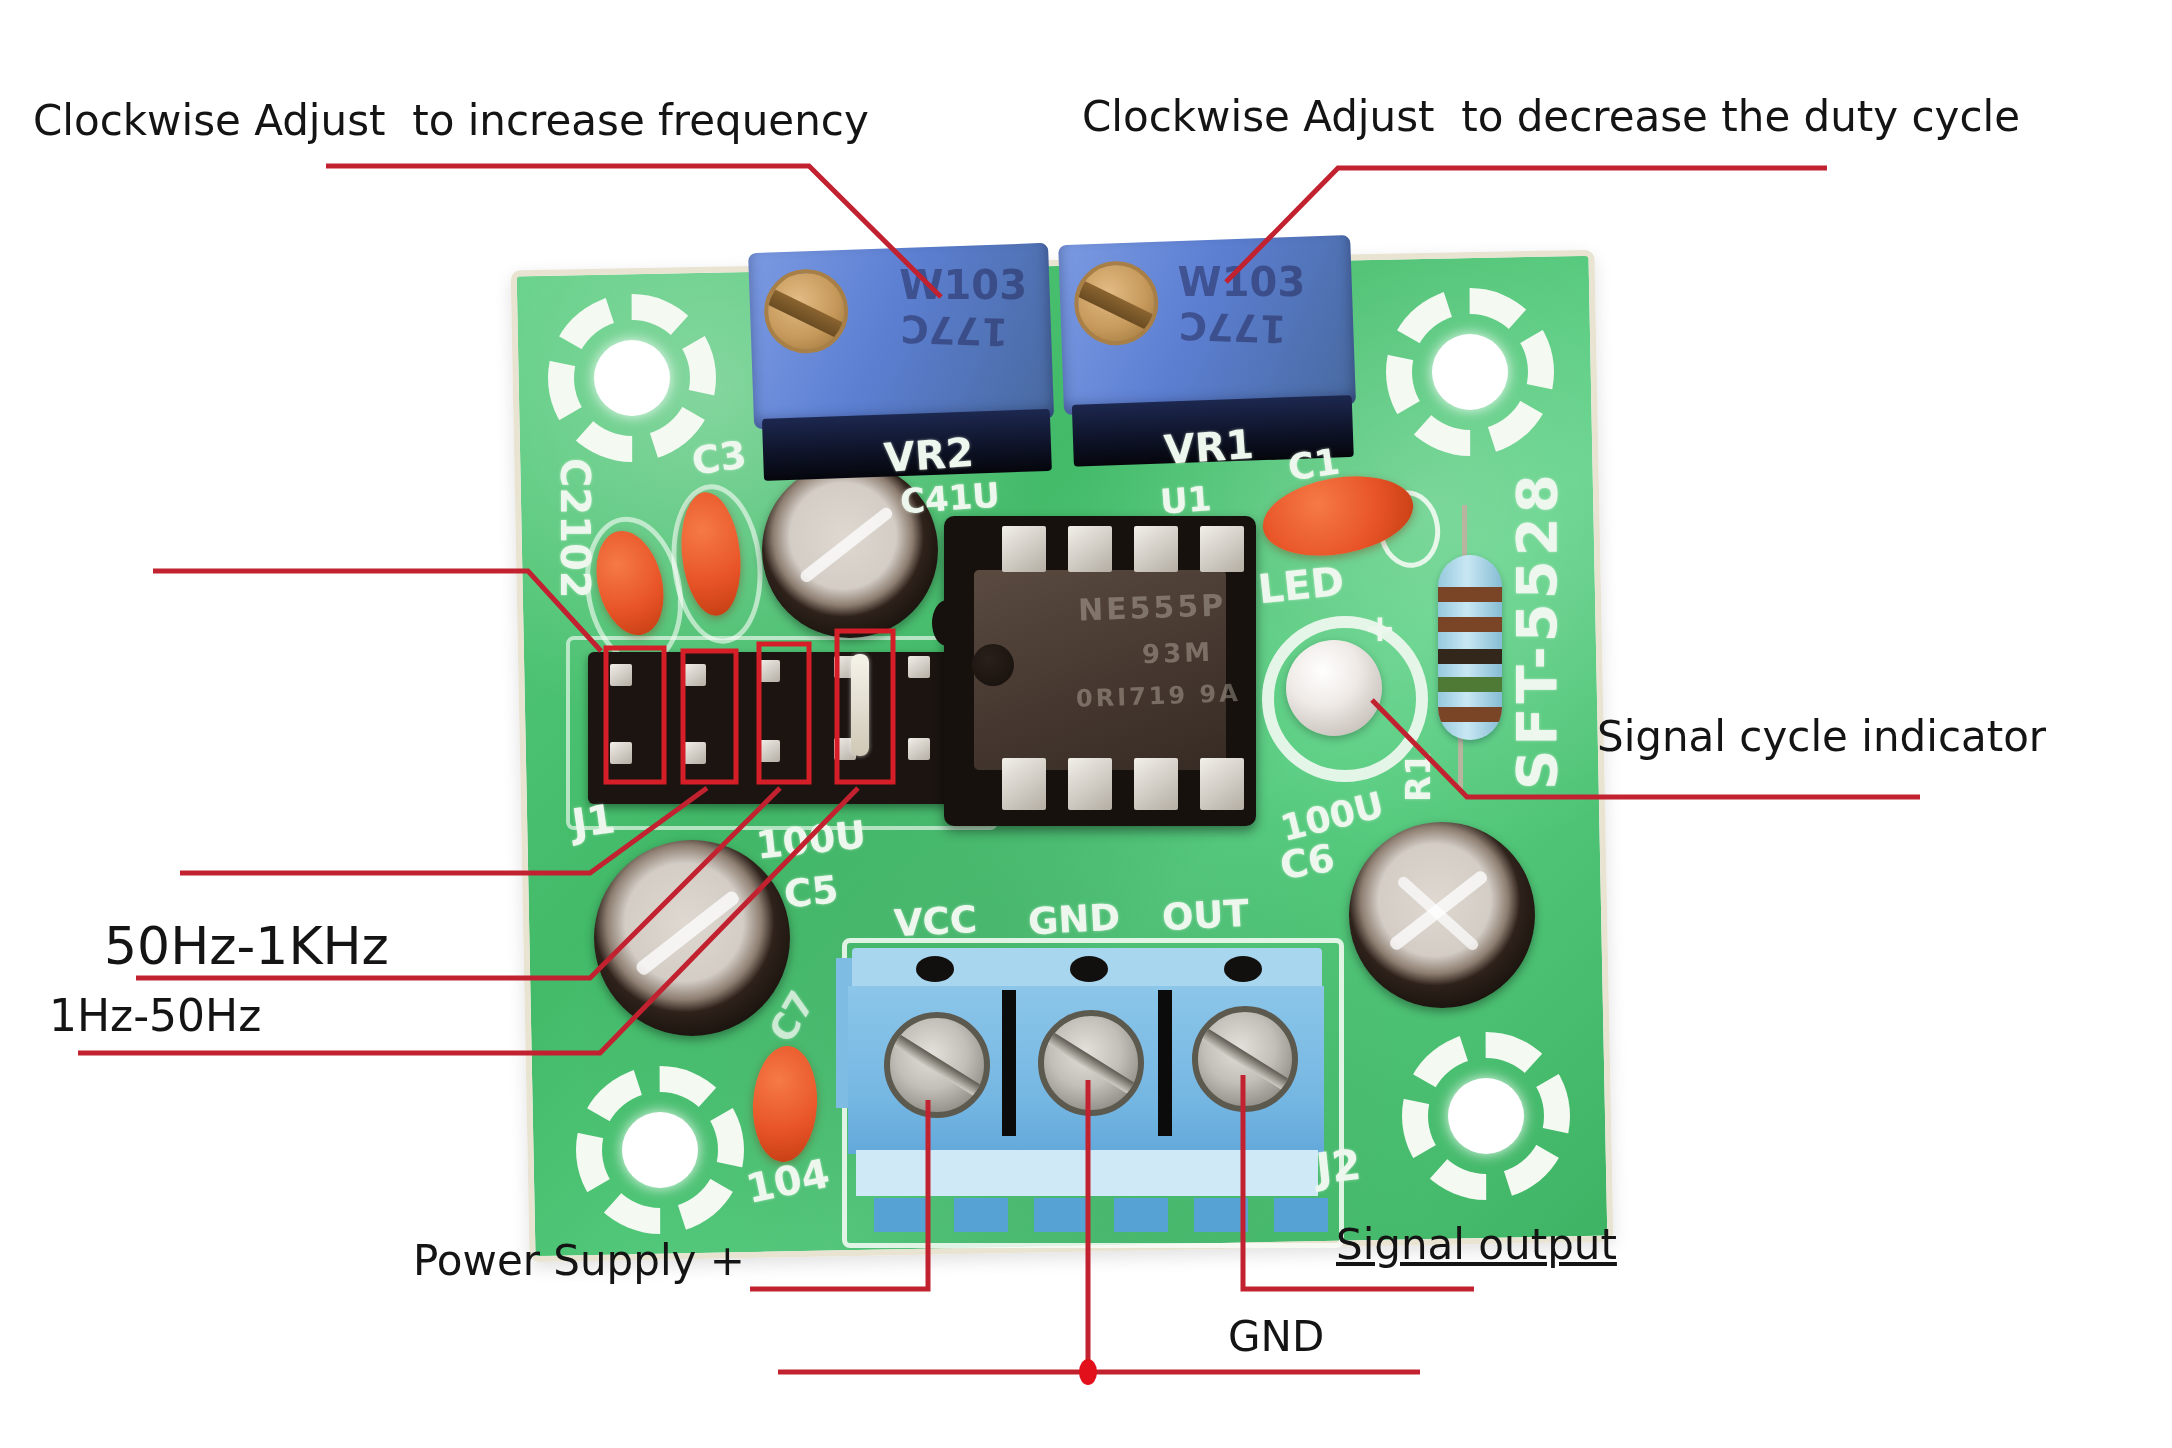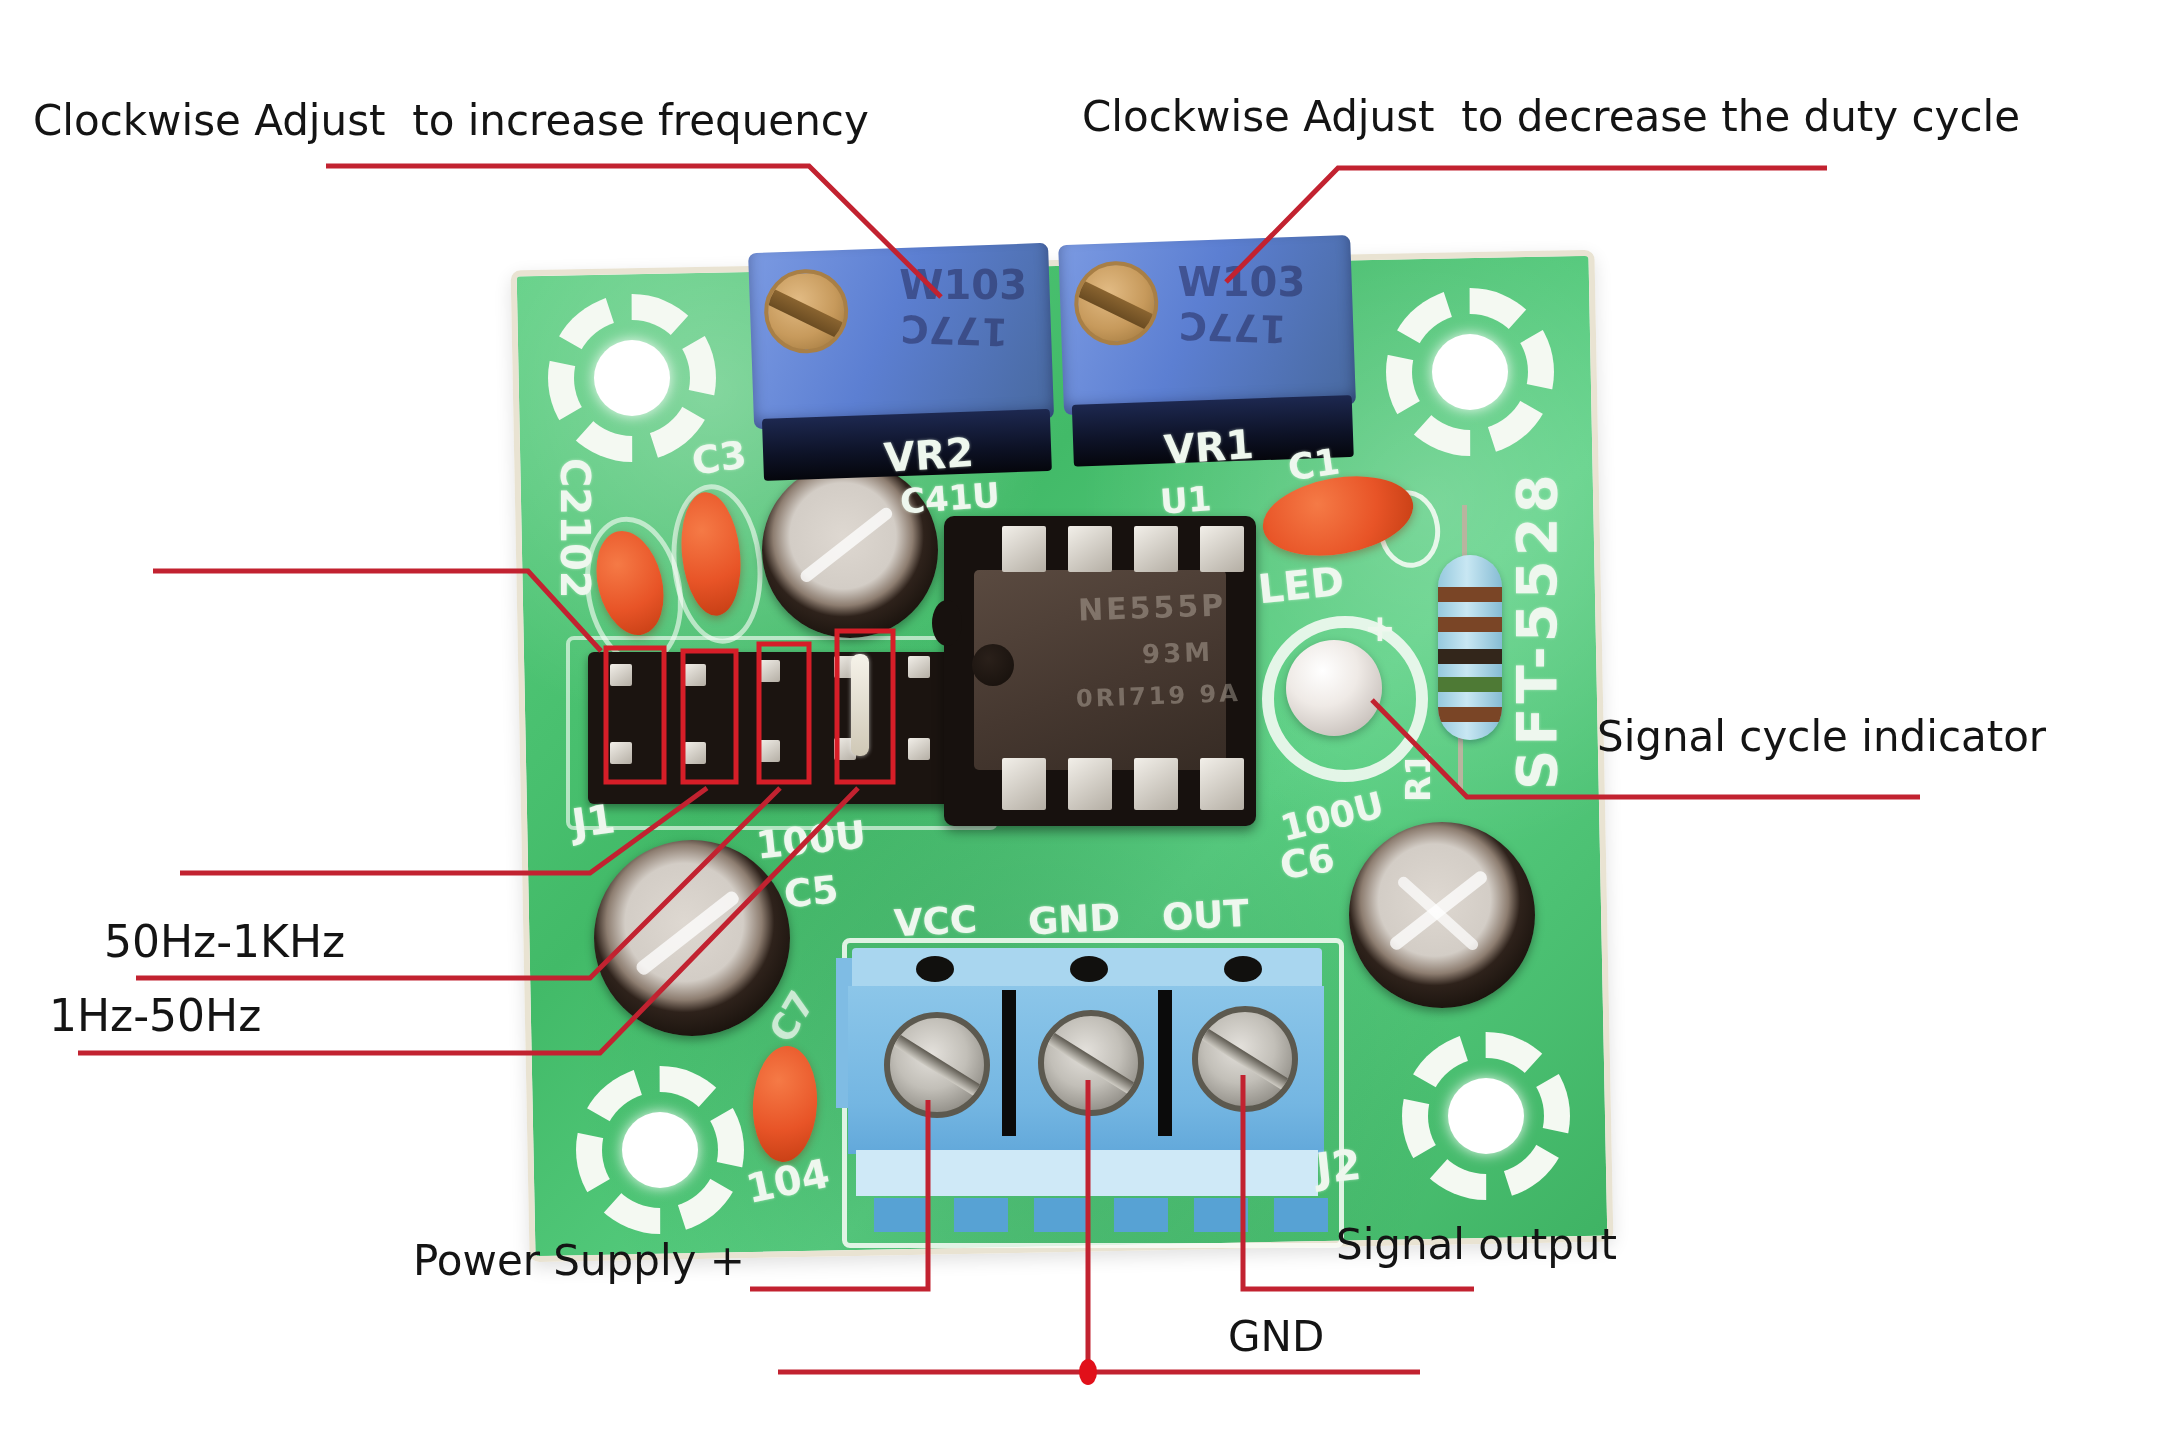--- a/index.html
+++ b/index.html
@@ -244,20 +244,20 @@
       <rect x="606" y="648" width="58" height="134"></rect>
       <rect x="683" y="651" width="53" height="131"></rect>
       <rect x="759" y="644" width="50" height="138"></rect>
       <rect x="837" y="631" width="56" height="151"></rect>
     </g>
     <ellipse cx="1088" cy="1372" rx="9" ry="13" fill="#e1101a" stroke="none"></ellipse>
   </svg>
 
   <div class="anno" style="left:33px;top:98px;">Clockwise Adjust  to increase frequency</div>
   <div class="anno" style="left:1082px;top:94px;">Clockwise Adjust  to decrease the duty cycle</div>
-  <div class="anno" style="left:104px;top:918px;font-size:44px;">50Hz-1KHz</div>
+  <div class="anno" style="left:104px;top:918px;font-size:52px;">50Hz-1KHz</div>
   <div class="anno" style="left:49px;top:992px;font-size:44px;">1Hz-50Hz</div>
   <div class="anno" style="left:1597px;top:714px;">Signal cycle indicator</div>
   <div class="anno" style="left:413px;top:1238px;">Power Supply +</div>
   <div class="anno" style="left:1228px;top:1314px;">GND</div>
-  <div class="anno" style="left:1336px;top:1222px;">Signal output</div>
+  <div class="anno" style="left:1336px;top:1222px;text-decoration:underline;">Signal output</div>
 
 </div>
 
 </body></html>

